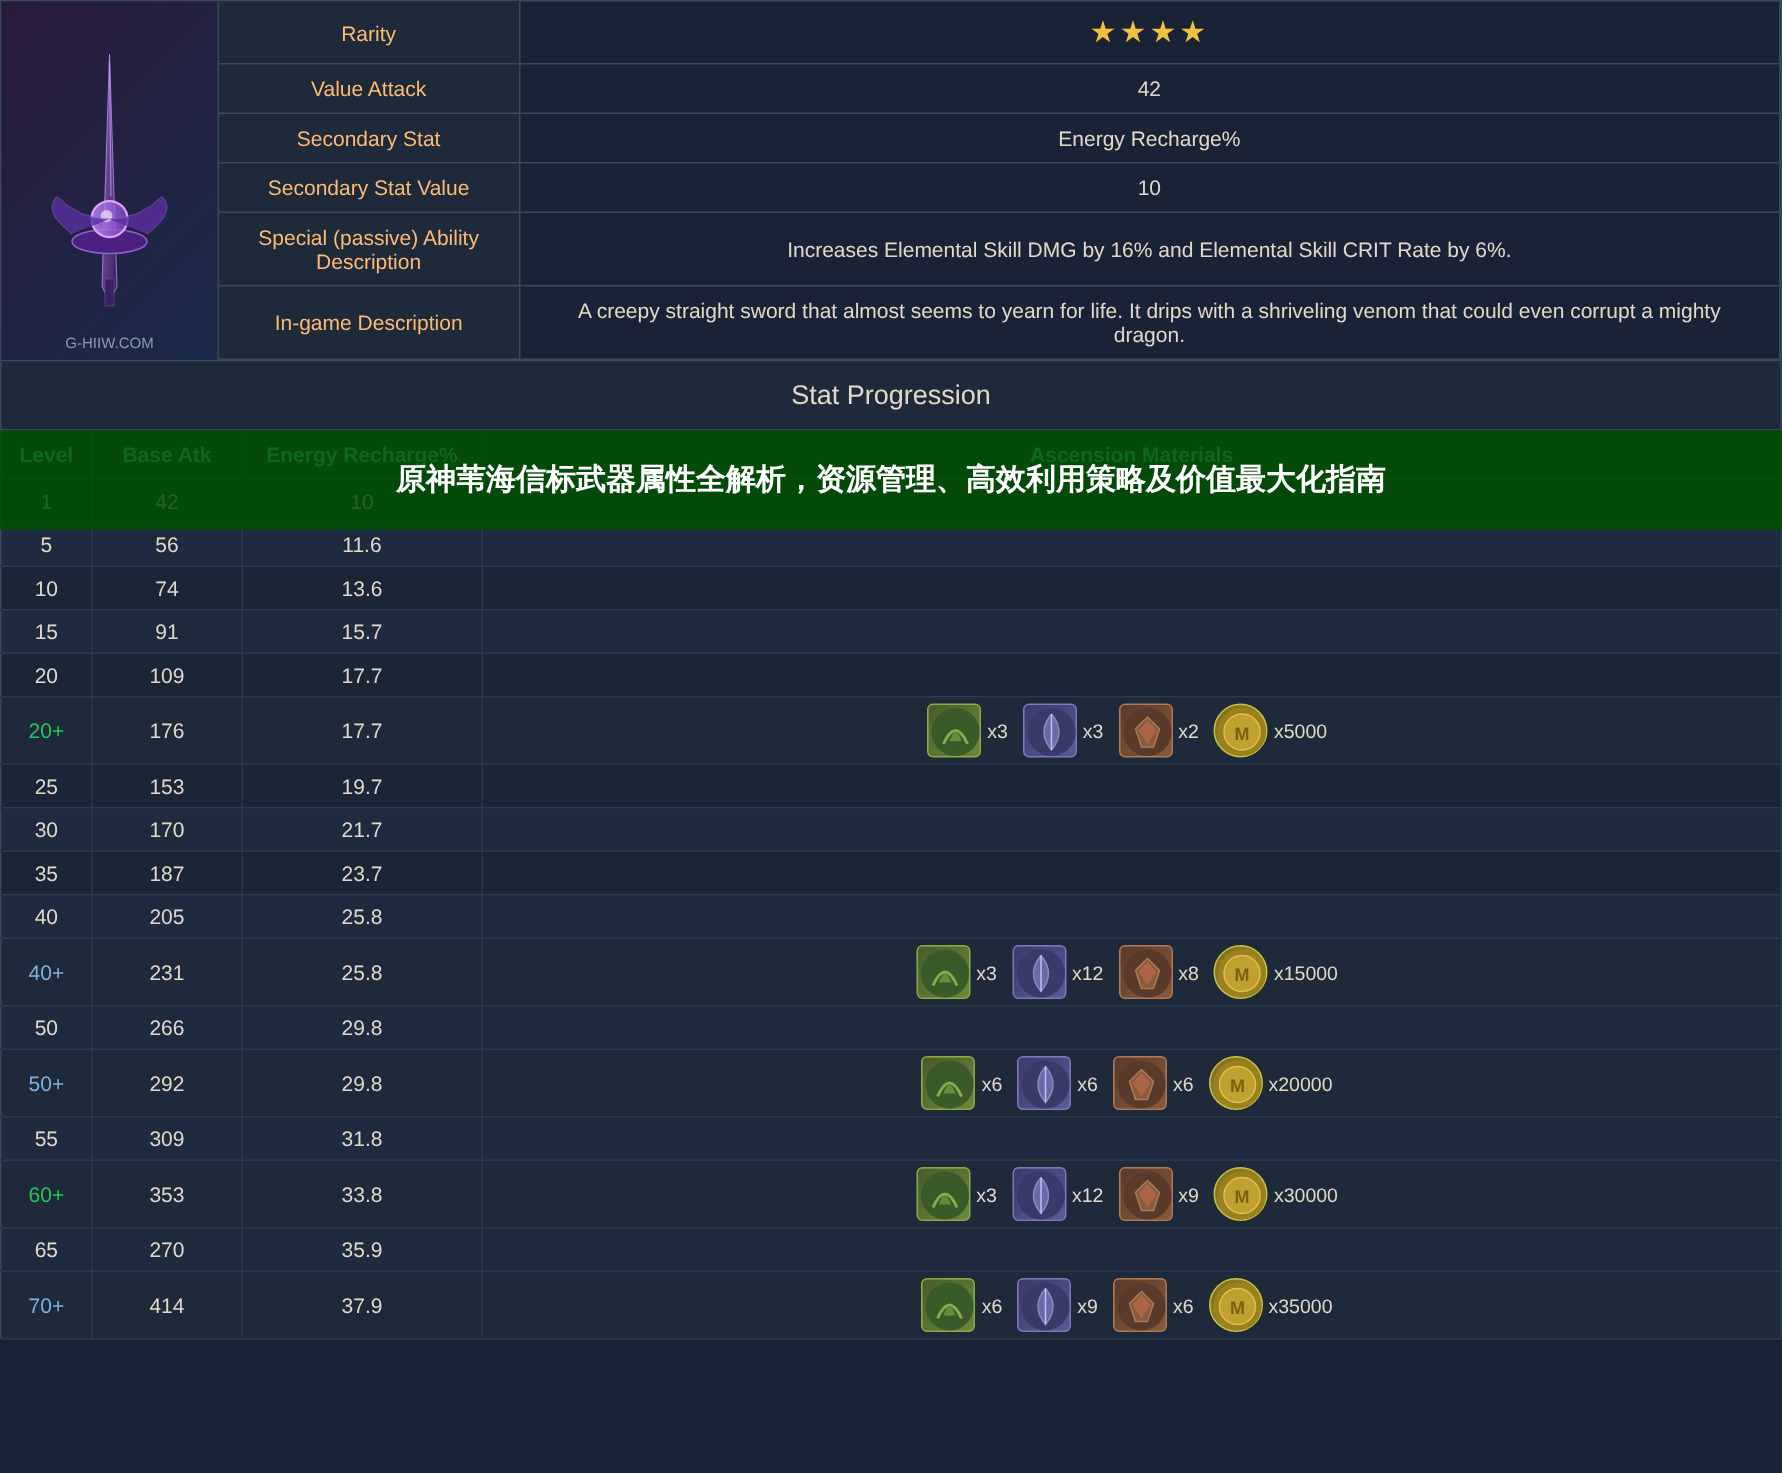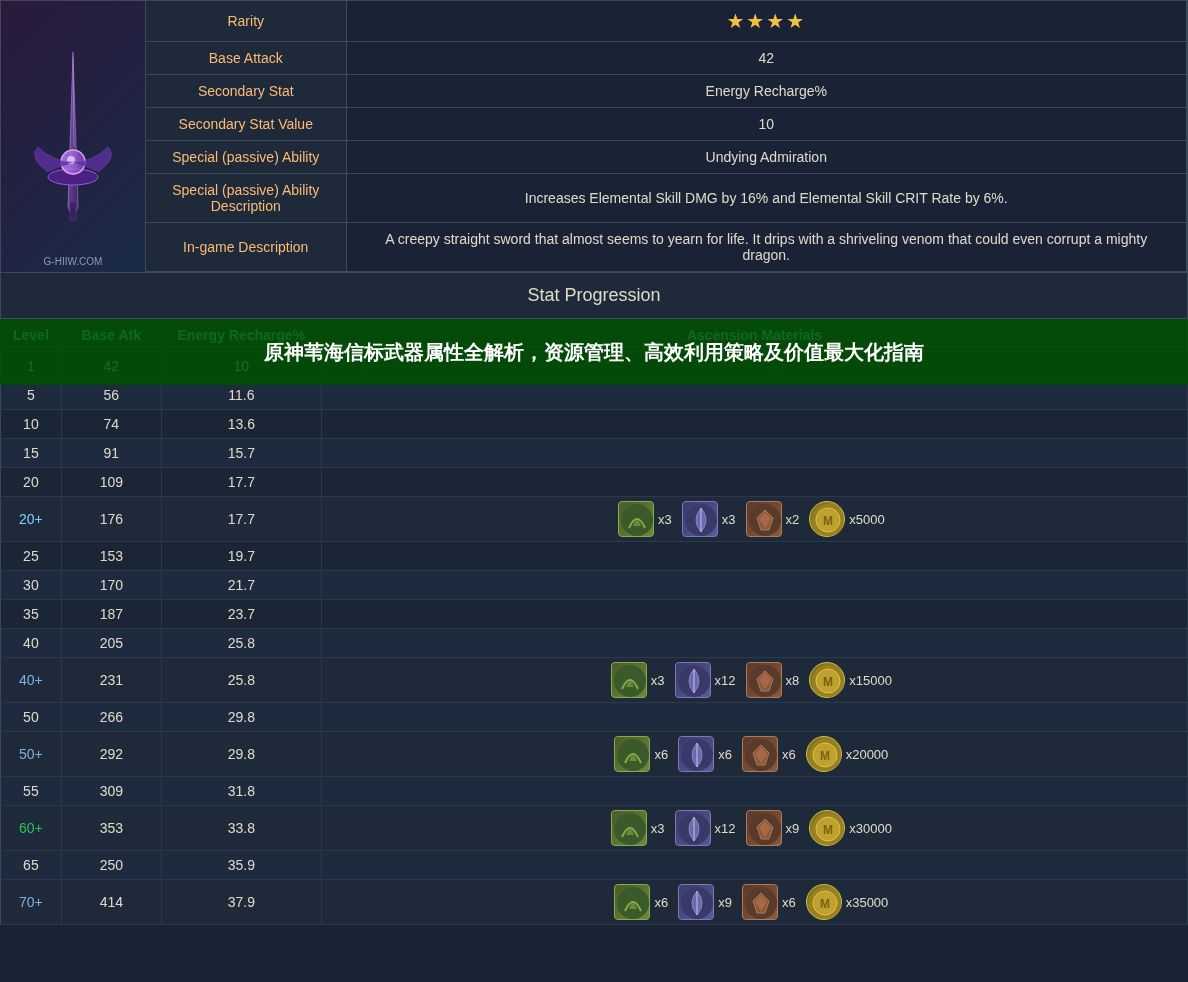--- a/index.html
+++ b/index.html
@@ -239,34 +239,30 @@
 
   <table class="info-table">
     <tbody>
       <tr>
         <td>Rarity</td>
         <td>
           <span class="stars">★★★★</span>
         </td>
       </tr>
       <tr>
-        <td>Base Attack</td>
+        <td>Value Attack</td>
         <td>42</td>
       </tr>
       <tr>
         <td>Secondary Stat</td>
         <td>Energy Recharge%</td>
       </tr>
       <tr>
         <td>Secondary Stat Value</td>
         <td>10</td>
-      </tr>
-      <tr>
-        <td>Special (passive) Ability</td>
-        <td>Undying Admiration</td>
       </tr>
       <tr>
         <td>Special (passive) Ability Description</td>
         <td>Increases Elemental Skill DMG by 16% and Elemental Skill CRIT Rate by 6%.</td>
       </tr>
       <tr>
         <td>In-game Description</td>
         <td>A creepy straight sword that almost seems to yearn for life. It drips with a shriveling venom that could even corrupt a mighty dragon.</td>
       </tr>
     </tbody>
@@ -312,21 +308,21 @@
           <td>15.7</td>
           <td style="padding: 4px 8px;"></td>
         </tr>
         <tr>
           <td>20</td>
           <td>109</td>
           <td>17.7</td>
           <td style="padding: 4px 8px;"></td>
         </tr>
         <tr class="asc-row">
-          <td style="color: #7dd3fc;">20+</td>
+          <td style="color: #22c55e;">20+</td>
           <td>176</td>
           <td>17.7</td>
           <td style="padding: 4px 8px;">
             <div class="materials-cell">
               <span class="mat-icon mat-claw"><svg width="36" height="36" viewBox="0 0 36 36">
                   <circle cx="18" cy="18" r="16" fill="#3a5a2a"></circle>
                   <path d="M10,26 Q18,8 26,26" fill="none" stroke="#8aaa4a" stroke-width="2"></path>
                   <path d="M14,24 Q18,12 22,24" fill="#6a8a3a"></path>
                 </svg></span>
               <span class="mat-count">x3</span>
@@ -481,21 +477,21 @@
                   <circle cx="18" cy="18" r="16" fill="#9a8020"></circle>
                   <circle cx="18" cy="18" r="12" fill="#c0a030" stroke="#e0c040" stroke-width="1"></circle>
                   <text x="18" y="23" text-anchor="middle" fill="#7a6010" font-size="12" font-weight="bold">M</text>
                 </svg></span>
               <span class="mat-count">x30000</span>
             </div>
           </td>
         </tr>
         <tr>
           <td>65</td>
-          <td>250</td>
+          <td>270</td>
           <td>35.9</td>
           <td style="padding: 4px 8px;"></td>
         </tr>
         <tr class="asc-row">
           <td style="color: rgb(128, 176, 224);">70+</td>
           <td>414</td>
           <td>37.9</td>
           <td style="padding: 4px 8px;">
             <div class="materials-cell">
               <span class="mat-icon mat-claw"><svg width="36" height="36" viewBox="0 0 36 36">

